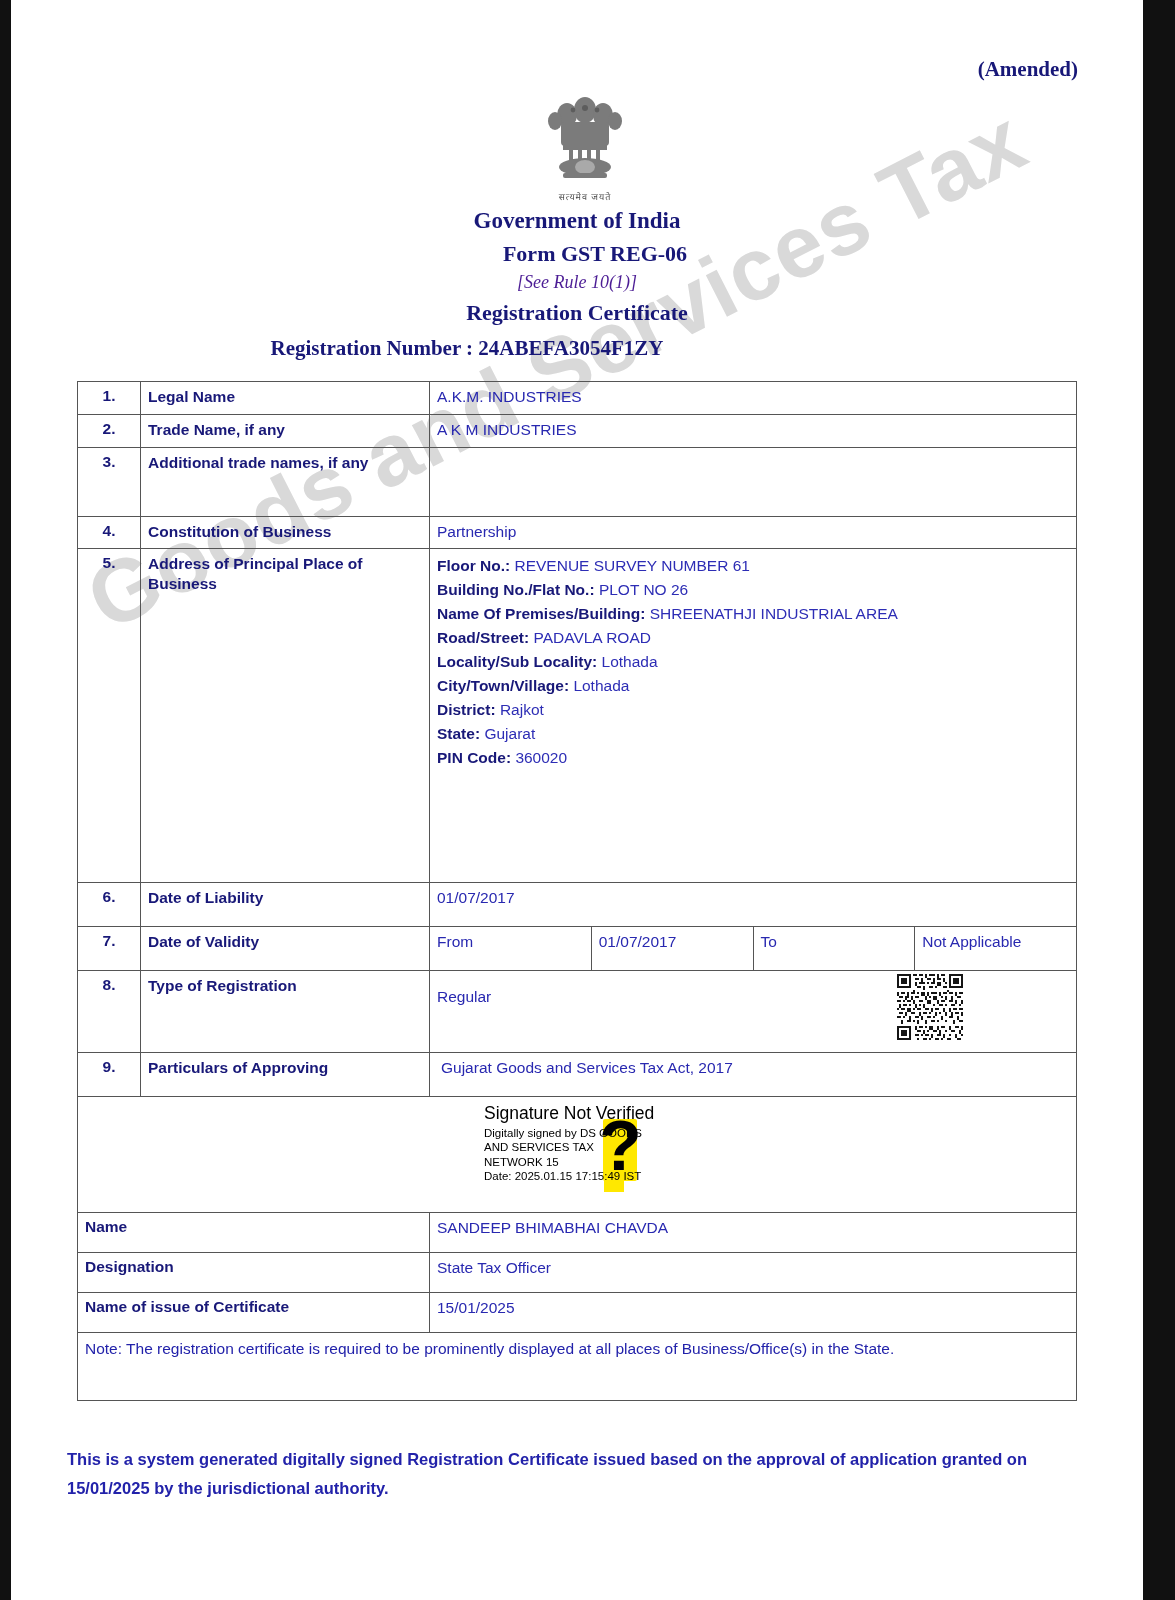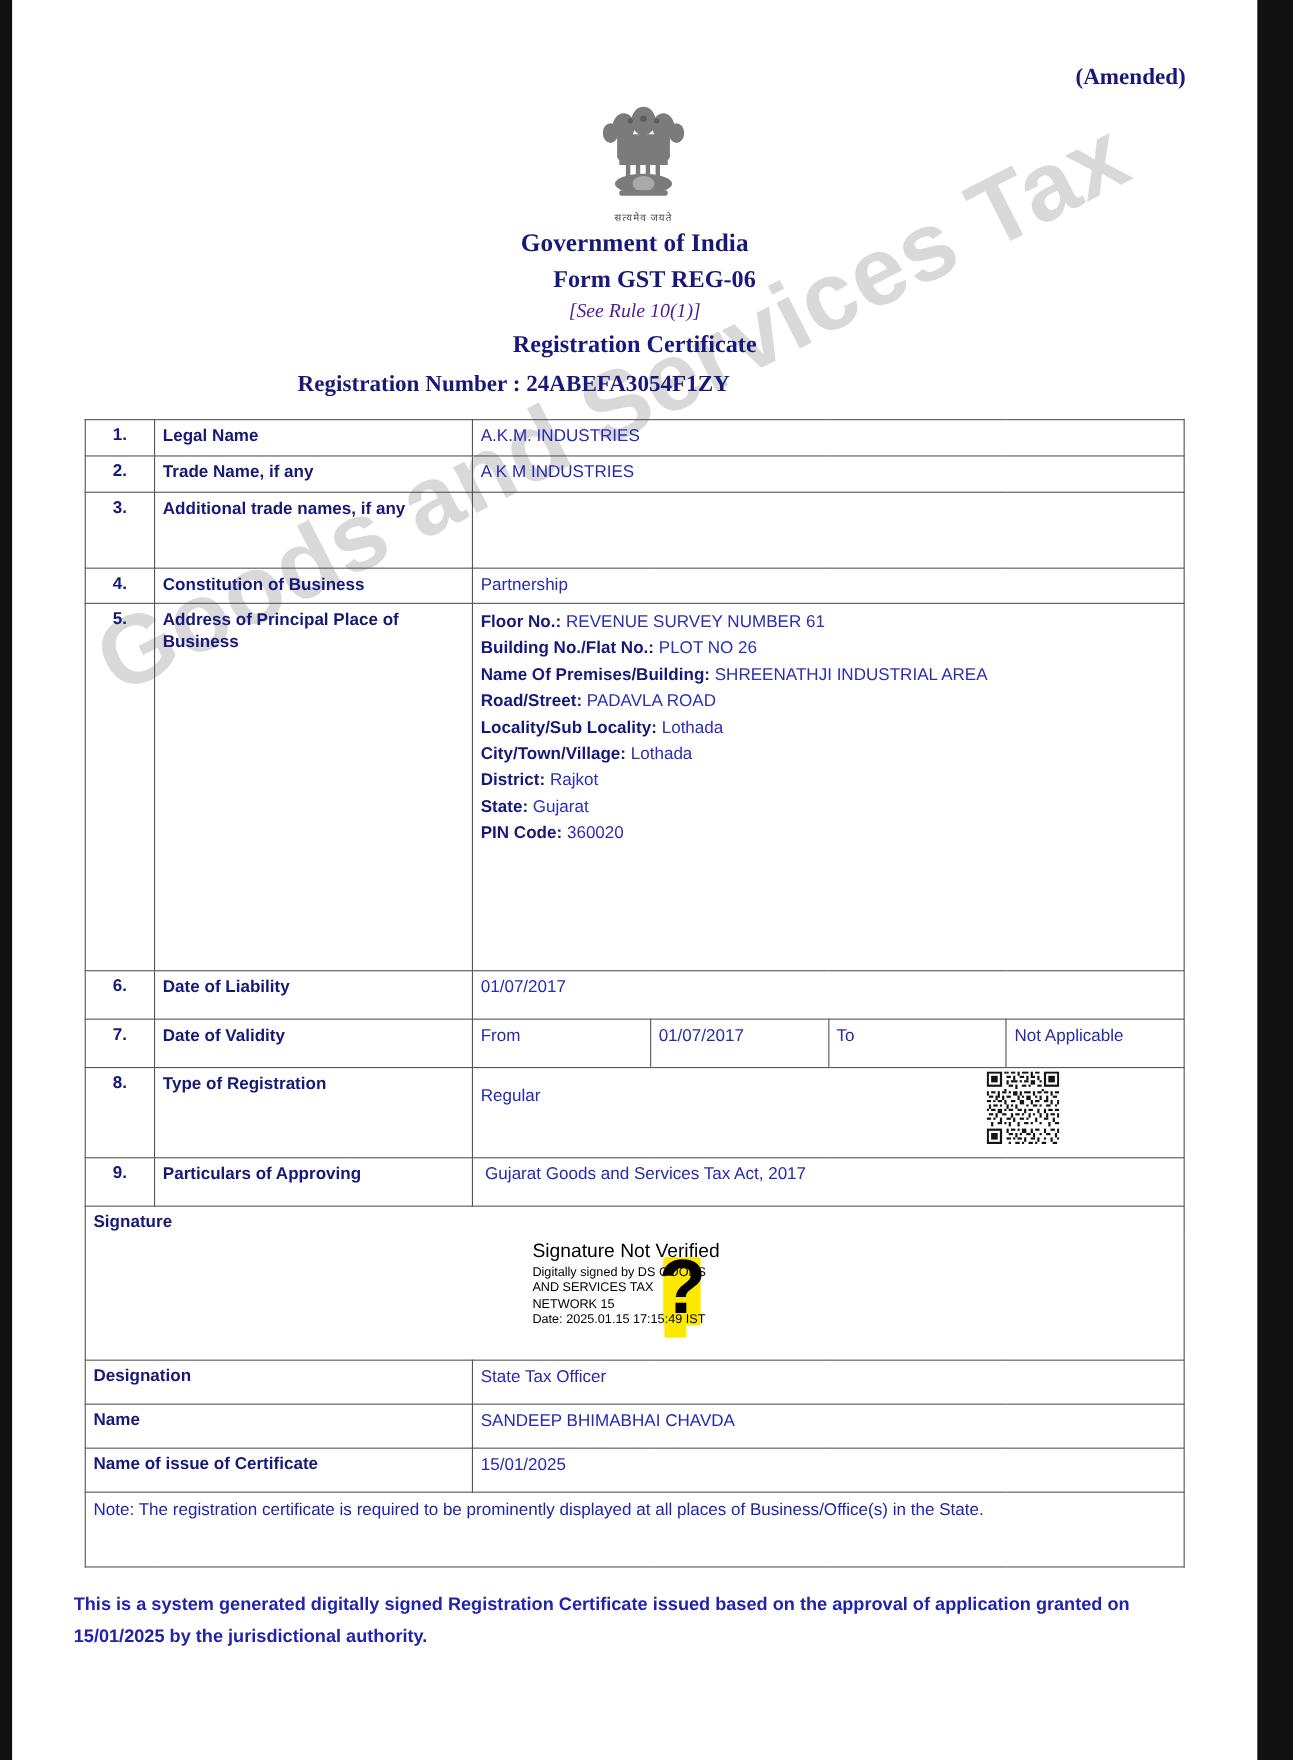--- a/index.html
+++ b/index.html
@@ -552,46 +552,43 @@
             </span>
           </td>
         </tr>
         <tr class="row-part">
           <td class="c-num">9.</td>
           <td class="c-lbl">Particulars of Approving</td>
           <td class="c-val" colspan="4" style="padding-left:11px;">Gujarat Goods and Services Tax Act, 2017</td>
         </tr>
 
         <tr>
-          <td class="sig-head" colspan="6" style="border-bottom:none;padding-bottom:1px;">Signature</td>
-        </tr>
-        <tr>
           <td class="sig-body" colspan="6" style="border-top:none;">
             <div class="sig-stamp">
               <div class="sig-qmark-hl"></div>
               <div class="sig-date-hl"></div>
               <div class="sig-qmark">?</div>
               <div class="sig-nv">Signature Not Verified</div>
               <div class="sig-details">
                 <div>Digitally signed by DS GOODS</div>
                 <div>AND SERVICES TAX</div>
                 <div>NETWORK 15</div>
                 <div>Date: 2025.01.15 17:15:49 IST</div>
               </div>
             </div>
           </td>
         </tr>
 
         <tr class="row-bottom">
+          <td class="b-lbl" colspan="2">Name</td>
+          <td class="c-val" colspan="4">SANDEEP BHIMABHAI CHAVDA</td>
+        </tr>
+        <tr class="row-bottom">
           <td class="b-lbl" colspan="2">Designation</td>
           <td class="c-val" colspan="4">State Tax Officer</td>
-        </tr>
-        <tr class="row-bottom">
-          <td class="b-lbl" colspan="2">Name</td>
-          <td class="c-val" colspan="4">SANDEEP BHIMABHAI CHAVDA</td>
         </tr>
         <tr class="row-bottom">
           <td class="b-lbl" colspan="2">Name of issue of Certificate</td>
           <td class="c-val" colspan="4">15/01/2025</td>
         </tr>
         <tr>
           <td class="c-val note-cell" colspan="6">Note: The registration certificate is required to be prominently displayed at all places of Business/Office(s) in the State.</td>
         </tr>
       </tbody>
     </table>

